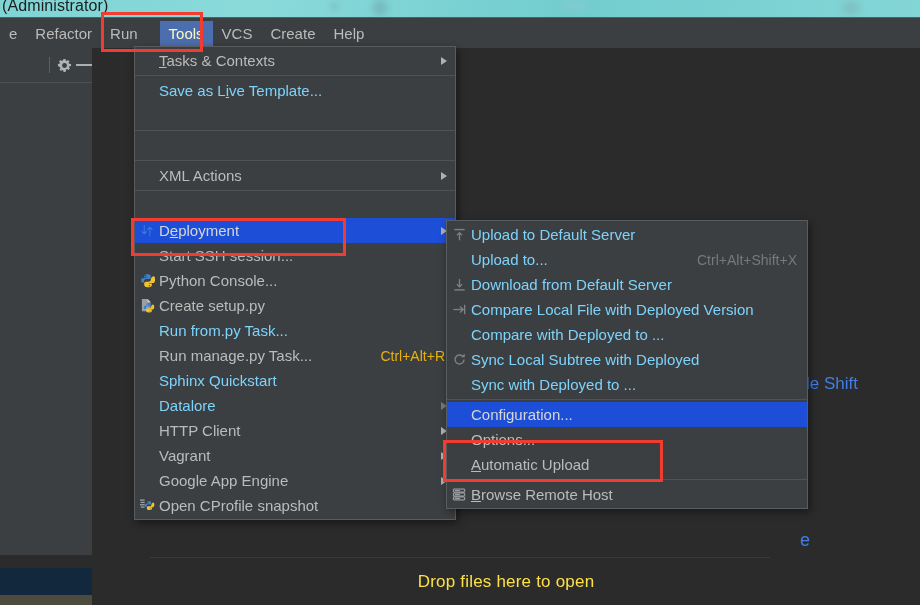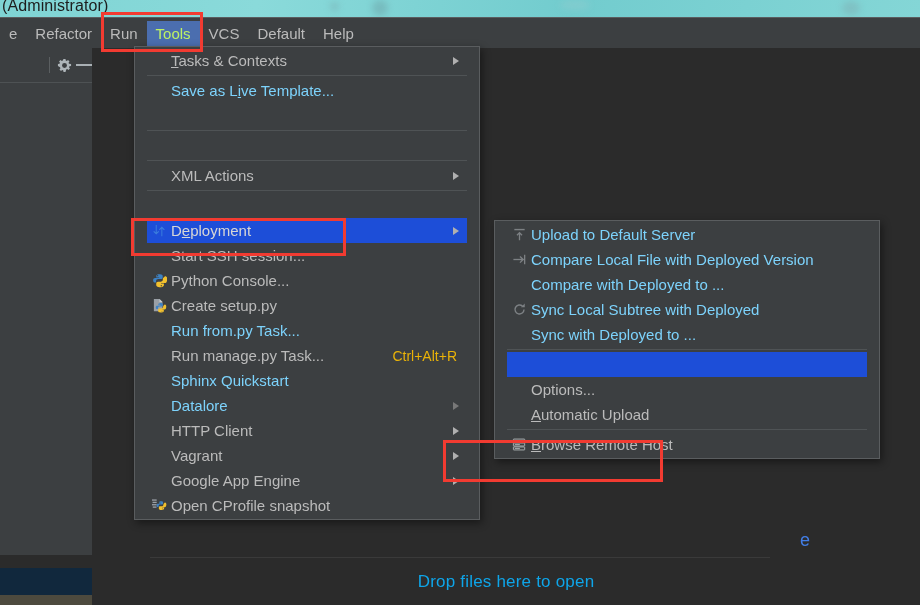--- a/index.html
+++ b/index.html
@@ -32,21 +32,21 @@
   
   .menubar {
     position: absolute; left: 0; top: 17px; width: 920px; height: 31px;
     background: #3c3f41;
     border-top: 1px solid #5a5d5f;
   }
   .menubar-inner { position: relative; height: 100%; display: flex; align-items: center; padding-left: 0px; }
   .menu-item {
     font-size: 15px; color: #bbbbbb; padding: 4px 9px 5px 9px; white-space: nowrap; cursor: default;
   }
-  .menu-item.selected { background: #4b6eaf; color: #bef264; }
+  .menu-item.selected { background: #4b6eaf; color: #fef9c3; margin-left: 13px; }
 
   
   .left-panel {
     position: absolute; left: 0; top: 48px; width: 92px; height: 507px;
     background: #3c3f41; border-right: 1px solid #323232;
   }
   .left-toolbar {
     position: absolute; left: 0; top: 0; width: 92px; height: 34px;
     background: #3c3f41; border-bottom: 1px solid #4e5254;
     display: flex; align-items: center; justify-content: flex-end; gap: 4px; padding-right: 8px;
@@ -54,41 +54,41 @@
   .lt-sep { width: 1px; height: 16px; background: #5b5f61; margin-right: 3px; }
   .icon-gear { width: 15px; height: 15px; position: relative; }
   .icon-min { width: 16px; height: 2px; background: #a9b0b4; }
   .left-bottom-blue { position: absolute; left: 0; top: 568px; width: 92px; height: 27px; background: #11283d; }
   .left-bottom-olive { position: absolute; left: 0; top: 595px; width: 92px; height: 10px; background: #4d4a3e; }
 
   
   .editor-bg { position: absolute; left: 92px; top: 48px; width: 828px; height: 557px; background: #2b2b2b; }
   .editor-hint {
     position: absolute; left: 92px; top: 572px; width: 828px;
-    text-align: center; font-size: 17px; color: #0ea5e9; letter-spacing: .2px;
+    text-align: center; font-size: 17px; color: #fde047; letter-spacing: .2px;
   }
   .editor-divider { position: absolute; left: 150px; top: 557px; width: 620px; height: 1px; background: #3a3a3a; }
   .shortcut-hint {
     position: absolute; left: 806px; top: 374px; font-size: 17px; color: #427ee6; white-space: nowrap;
   }
   .shortcut-hint2 {
     position: absolute; left: 800px; top: 530px; font-size: 18px; color: #427ee6; white-space: nowrap;
   }
 
   
   .popup {
     position: absolute;
     background: #3c3f41;
     border: 1px solid #5a5d5f;
     box-shadow: 2px 3px 8px rgba(0,0,0,.45);
-    padding: 1px 12px;
+    padding: 1px 0;
     z-index: 20;
   }
   .popup.tools { left: 134px; top: 46px; width: 320px; }
-  .popup.deploy { left: 446px; top: 220px; width: 360px; z-index: 25; margin-left: 48px; }
+  .popup.deploy { left: 446px; top: 220px; width: 360px; z-index: 25; }
 
   .pm-row {
     position: relative; display: flex; align-items: center;
     height: 25px; padding: 0 6px 0 0; white-space: nowrap; cursor: default;
   }
   .pm-row .pm-icon {
     width: 24px; min-width: 24px; height: 25px;
     display: flex; align-items: center; justify-content: center;
   }
   .pm-row .pm-label { font-size: 15px; color: #bbbbbb; flex: 1; }
@@ -127,21 +127,21 @@
   </div>
   <div class="admin-title">(Administrator)</div>
 
   <div class="menubar">
     <div class="menubar-inner" id="menubar-inner">
         <div class="menu-item">e</div>
         <div class="menu-item">Refactor</div>
         <div class="menu-item">Run</div>
         <div class="menu-item selected">Tools</div>
         <div class="menu-item">VCS</div>
-        <div class="menu-item">Default</div>
+        <div class="menu-item">Create</div>
         <div class="menu-item">Help</div>
       </div>
   </div>
 
   <div class="left-panel">
     <div class="left-toolbar">
       <div class="lt-sep"></div>
       <span class="icon-gear">
         <svg class="sv" width="15" height="15" viewBox="0 0 16 16">
           <path fill="#aeb5b9" d="M8 5.2a2.8 2.8 0 100 5.6 2.8 2.8 0 000-5.6zm0 1.5a1.3 1.3 0 110 2.6 1.3 1.3 0 010-2.6z"></path>
@@ -280,20 +280,34 @@
         <div class="pm-row disabled">
           <span class="pm-icon">
             <svg class="sv" width="15" height="15" viewBox="0 0 16 16">
               <rect x="2.5" y="2" width="11" height="1.5" fill="#7d8184"></rect>
               <path fill="#7d8184" d="M8 5l3.2 3.2-1 1L8.7 7.7V14h-1.4V7.7L5.8 9.2l-1-1z"></path>
             </svg>
           </span>
           <span class="pm-label">Upload to Default Server</span>
         </div>
         <div class="pm-row disabled">
+          <span class="pm-icon"></span>
+          <span class="pm-label">Upload to...</span>
+          <span class="pm-acc">Ctrl+Alt+Shift+X</span>
+        </div>
+        <div class="pm-row disabled">
+          <span class="pm-icon">
+            <svg class="sv" width="15" height="15" viewBox="0 0 16 16">
+              <rect x="2.5" y="13" width="11" height="1.5" fill="#7d8184"></rect>
+              <path fill="#7d8184" d="M8 11.5L4.8 8.3l1-1 1.5 1.5V2h1.4v6.8l1.5-1.5 1 1z"></path>
+            </svg>
+          </span>
+          <span class="pm-label">Download from Default Server</span>
+        </div>
+        <div class="pm-row disabled">
           <span class="pm-icon">
             <svg class="sv" width="15" height="15" viewBox="0 0 16 16">
               <path fill="#7d8184" d="M1.5 7.3h8.6v1.4H1.5z"></path>
               <path fill="#7d8184" d="M9 4.2l4 3.8-4 3.8-1-1 2.2-2.1H9.2V7.3h1l-2.2-2.1z"></path>
               <path fill="#7d8184" d="M12.8 3l1.4 0v10h-1.4z"></path>
             </svg>
           </span>
           <span class="pm-label">Compare Local File with Deployed Version</span>
         </div>
         <div class="pm-row disabled">
@@ -309,20 +323,21 @@
           </span>
           <span class="pm-label">Sync Local Subtree with Deployed</span>
         </div>
         <div class="pm-row disabled">
           <span class="pm-icon"></span>
           <span class="pm-label">Sync with Deployed to ...</span>
         </div>
         <div class="pm-sep"></div>
         <div class="pm-row highlight">
           <span class="pm-icon"></span>
+          <span class="pm-label">Configuration...</span>
         </div>
         <div class="pm-row">
           <span class="pm-icon"></span>
           <span class="pm-label">Options...</span>
         </div>
         <div class="pm-row">
           <span class="pm-icon"></span>
           <span class="pm-label"><u>A</u>utomatic Upload</span>
         </div>
         <div class="pm-sep"></div>

